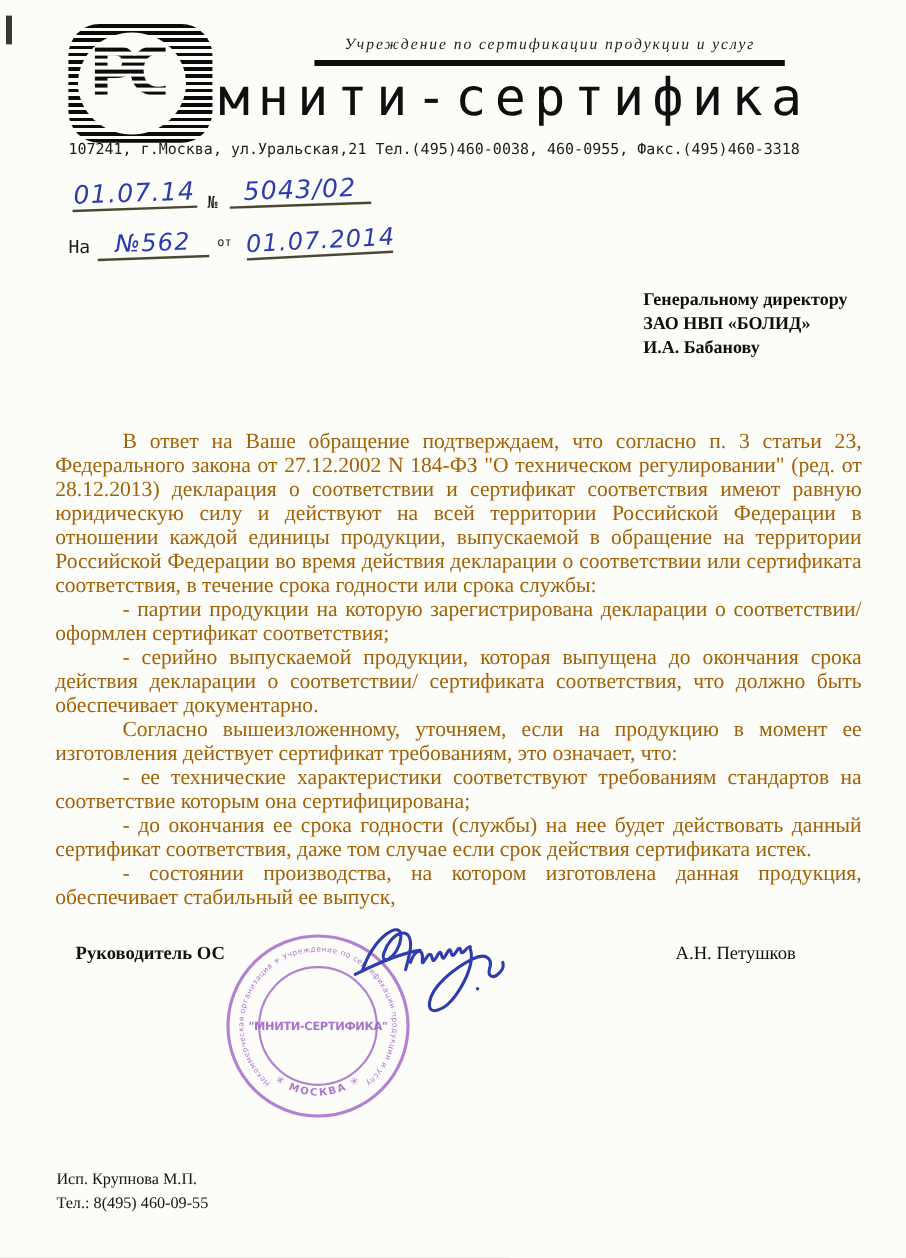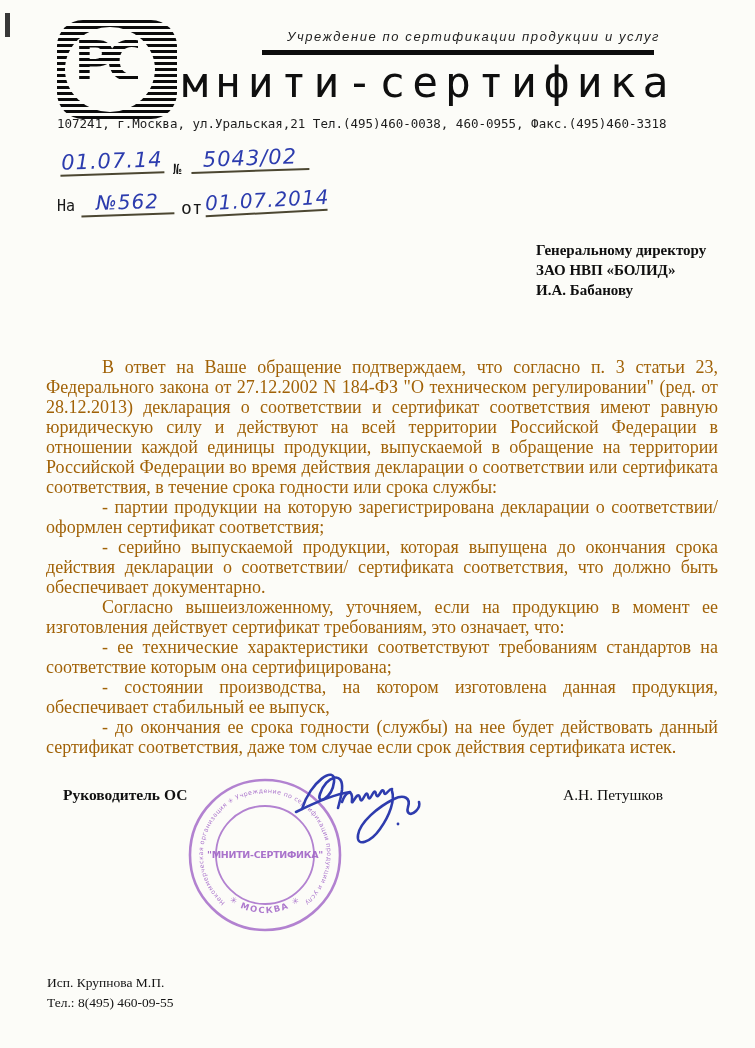--- a/index.html
+++ b/index.html
@@ -21,21 +21,21 @@
   }
   .logo-letters{
     position:absolute; left:17px; top:8px;
     font-family:"DejaVu Sans", sans-serif; font-weight:bold; font-size:56px;
     letter-spacing:-9px;
     background:repeating-linear-gradient(to bottom,#0b0b0b 0 3px,#fcfcf8 3px 6px);
     -webkit-background-clip:text; background-clip:text; color:transparent;
   }
   .tagline{
     position:absolute; left:287px; top:29px; width:400px;
-    font-family:Liberation Sans, sans-serif; font-style:italic;
+    font-family:Liberation Serif, serif; font-style:italic;
     font-size:13px; letter-spacing:1.6px; color:#222; white-space:nowrap;
   }
   .head-rule{position:absolute; left:262px; top:50px; width:392px; height:5px; background:#0d0d0d;}
   .org-name{
     position:absolute; left:182px; top:57px;
     font-family:"DejaVu Sans Mono", monospace; font-size:43px; font-weight:400;
     letter-spacing:7px; color:#0f0f0f; white-space:nowrap;
   }
   .address{
     position:absolute; left:57px; top:116px;
@@ -46,21 +46,21 @@
   .hw{
     font-family:"DejaVu Sans", sans-serif; font-style:italic;
     color:#2c3cae; letter-spacing:1px;
   }
   .ref-underline{border-bottom:2px solid #4c4732; display:inline-block; text-align:center;}
   .ref-date  {position:absolute; left:60px;  top:149px; width:104px; font-size:21px; transform:rotate(-2deg);}
   .ref-nosign{position:absolute; left:173px; top:161px; font-family:"DejaVu Sans Mono", monospace; font-size:14px; color:#1a1a1a;}
   .ref-num   {position:absolute; left:191px; top:146px; width:118px; font-size:21px; transform:rotate(-2deg);}
   .ref-na    {position:absolute; left:57px;  top:197px; font-family:"DejaVu Sans Mono", monospace; font-size:15px; color:#1a1a1a;}
   .ref-innum {position:absolute; left:81px;  top:190px; width:93px;  font-size:20px; transform:rotate(-2deg);}
-  .ref-ot    {position:absolute; left:181px; top:197px; font-family:"DejaVu Sans Mono", monospace; font-size:18px; color:#1a1a1a;}
+  .ref-ot    {position:absolute; left:181px; top:197px; font-family:"DejaVu Sans Mono", monospace; font-size:10px; color:#1a1a1a;}
   .ref-indate{position:absolute; left:205px; top:188px; width:122px; font-size:20px; transform:rotate(-3deg); white-space:nowrap;}
   
   .recipient{
     position:absolute; left:536px; top:241px; width:210px;
     font-weight:bold; font-size:15px; line-height:1.32; color:#0f0f0f;
   }
   
   .body-text{
     position:absolute; left:46px; top:357px; width:672px;
     font-size:18px; line-height:20px; text-align:justify; color:#a16207;
@@ -106,22 +106,22 @@
     <div>ЗАО НВП «БОЛИД»</div>
     <div>И.А. Бабанову</div>
   </div>
 
   <div class="body-text">
     <p>В ответ на Ваше обращение подтверждаем, что согласно п. 3 статьи 23, Федерального закона от 27.12.2002 N 184-ФЗ "О техническом регулировании" (ред. от 28.12.2013) декларация о соответствии и сертификат соответствия имеют равную юридическую силу и действуют на всей территории Российской Федерации в отношении каждой единицы продукции, выпускаемой в обращение на территории Российской Федерации во время действия декларации о соответствии или сертификата соответствия, в течение срока годности или срока службы:</p>
     <p>- партии продукции на которую зарегистрирована декларации о соответствии/оформлен сертификат соответствия;</p>
     <p>- серийно выпускаемой продукции, которая выпущена до окончания срока действия декларации о соответствии/ сертификата соответствия, что должно быть обеспечивает документарно.</p>
     <p>Согласно вышеизложенному, уточняем, если на продукцию в момент ее изготовления действует сертификат требованиям, это означает, что:</p>
     <p>- ее технические характеристики соответствуют требованиям стандартов на соответствие которым она сертифицирована;</p>
+    <p>- до окончания ее срока годности (службы) на нее будет действовать данный сертификат соответствия, даже  том случае если срок действия сертификата истек.</p>
     <p>- состоянии производства, на котором изготовлена данная продукция, обеспечивает стабильный ее выпуск,</p>
-    <p>- до окончания ее срока годности (службы) на нее будет действовать данный сертификат соответствия, даже  том случае если срок действия сертификата истек.</p>
   </div>
 
   <div class="sig-title">Руководитель ОС</div>
   <div class="sig-name">А.Н. Петушков</div>
 
   <div class="stamp-wrap">
     <svg width="160" height="160" viewBox="0 0 160 160">
       <g fill="none" stroke="#a368c8" opacity="0.82">
         <circle cx="80" cy="80" r="75" stroke-width="2.6"></circle>
         <circle cx="80" cy="80" r="49" stroke-width="1.8"></circle>

